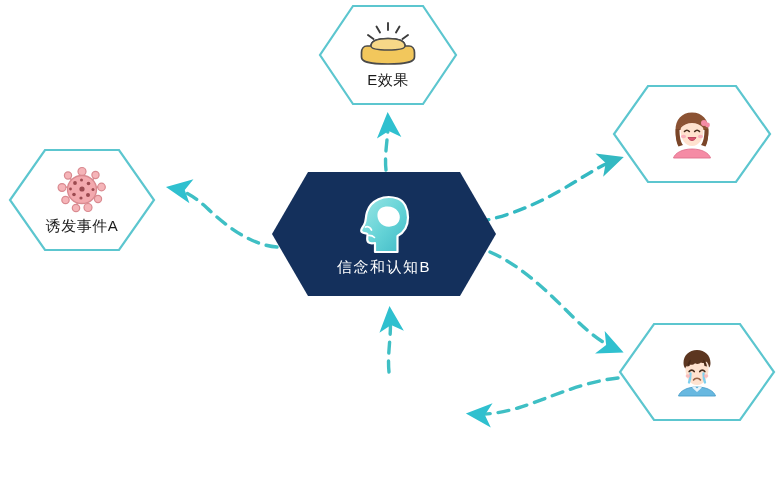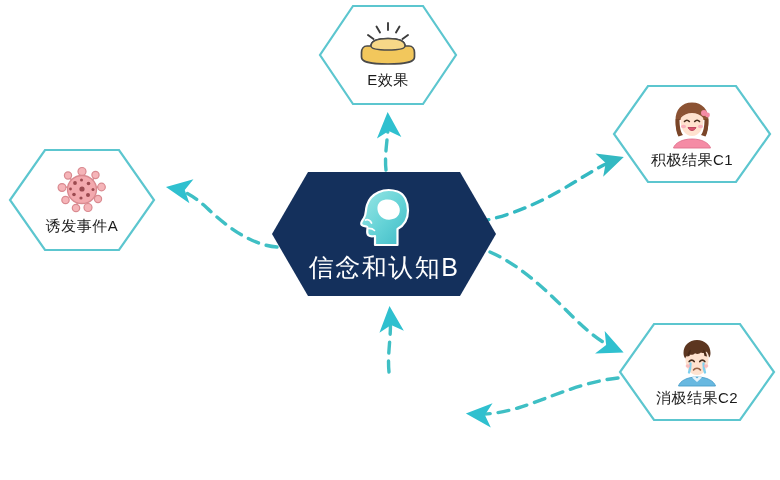--- a/index.html
+++ b/index.html
@@ -59,21 +59,21 @@
     font-size: 15px;
     color: #1a1a1a;
     letter-spacing: 0.5px;
     white-space: nowrap;
     margin-top: 2px;
     font-weight: 400;
   }
   
   #node-center .node-label {
     color: #ffffff;
-    font-size: 25px;
+    font-size: 15px;
     letter-spacing: 1.5px;
     margin-top: 3px;
   }
   #node-center .node-icon { margin-bottom: 1px; }
 
   #node-a   { left: 8px;   top: 148px; width: 148px; height: 104px; }
   #node-e   { left: 318px; top: 4px;   width: 140px; height: 102px; }
   #node-c1  { left: 612px; top: 84px;  width: 160px; height: 100px; }
   #node-c2  { left: 618px; top: 322px; width: 158px; height: 100px; }
   #node-d   { left: 318px; top: 362px; width: 144px; height: 112px; }
@@ -239,21 +239,20 @@
               <path d="M17.5,22.5 C18.8,20.8 21,20.8 22.3,22.5"></path>
               <path d="M27.7,22.5 C29,20.8 31.2,20.8 32.5,22.5"></path>
             </g>
             <ellipse cx="16.5" cy="27.5" rx="2.6" ry="1.8" fill="#f8a9b8" opacity="0.85"></ellipse>
             <ellipse cx="33.5" cy="27.5" rx="2.6" ry="1.8" fill="#f8a9b8" opacity="0.85"></ellipse>
             <path d="M21,28.5 C22.5,32.5 27.5,32.5 29,28.5 Z" fill="#d9556e" stroke="#b9405a" stroke-width="0.9" stroke-linejoin="round"></path>
             <circle cx="37" cy="14" r="3" fill="#f58ba5"></circle>
             <circle cx="40.5" cy="16" r="2.4" fill="#f58ba5"></circle>
           </svg>
         </span>
-        <span class="node-label">积极结果C1</span>
       </div>
     </div>
   </div>
 
   <div class="node" id="node-c2">
     <div class="hexwrap">
       <svg class="hexsvg" viewBox="0 0 158 100" preserveAspectRatio="none">
         <polygon points="36,2 122,2 156,50 122,98 36,98 2,50" fill="#ffffff" stroke="#5cc6cf" stroke-width="2.2"></polygon>
       </svg>
       <div class="node-inner">
@@ -274,19 +273,18 @@
               <path d="M17.2,24.5 C18.6,22.6 20.8,22.6 22.2,24.5"></path>
               <path d="M27.8,24.5 C29.2,22.6 31.4,22.6 32.8,24.5"></path>
             </g>
             <path d="M18.5,26.5 C18.5,30.5 17.8,33.5 17,35.5" fill="none" stroke="#7fd0ef" stroke-width="2.3" stroke-linecap="round"></path>
             <path d="M31.5,26.5 C31.5,30.5 32.2,33.5 33,35.5" fill="none" stroke="#7fd0ef" stroke-width="2.3" stroke-linecap="round"></path>
             <ellipse cx="16" cy="29" rx="2.4" ry="1.7" fill="#f6b3b8" opacity="0.8"></ellipse>
             <ellipse cx="34" cy="29" rx="2.4" ry="1.7" fill="#f6b3b8" opacity="0.8"></ellipse>
             <path d="M21.5,33 C23,30.5 27,30.5 28.5,33" fill="none" stroke="#9a6448" stroke-width="1.5" stroke-linecap="round"></path>
           </svg>
         </span>
-        <span class="node-label">消极结果C2</span>
       </div>
     </div>
   </div>
 
 
 </div>
 
 </body></html>

